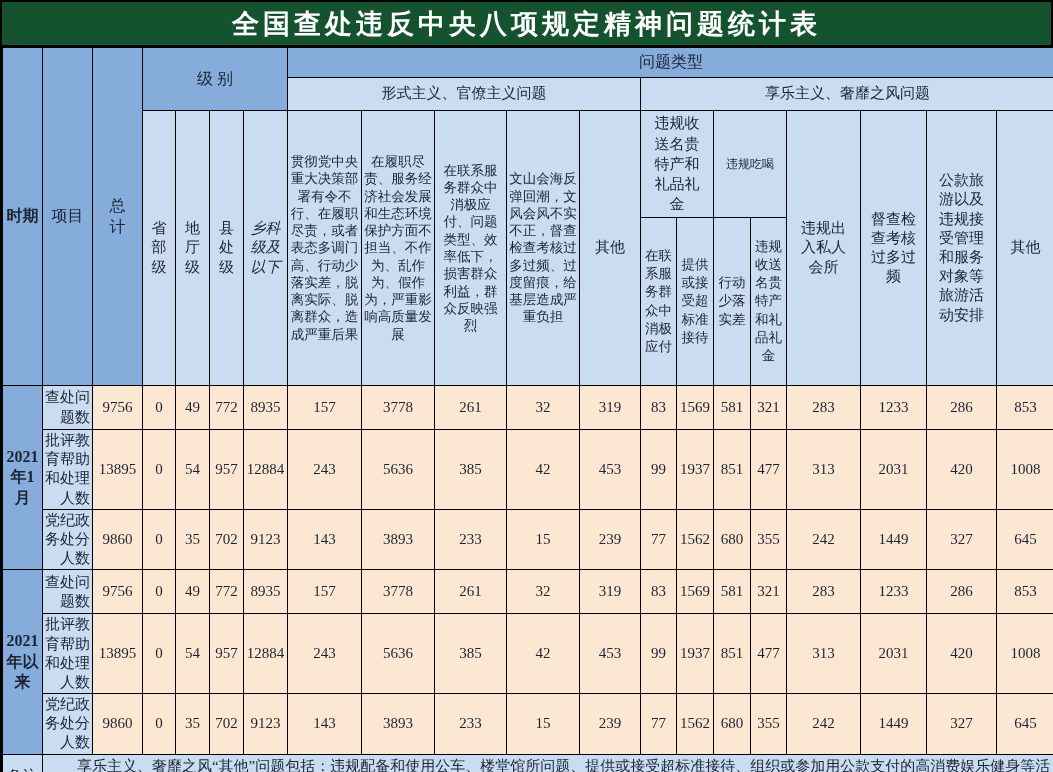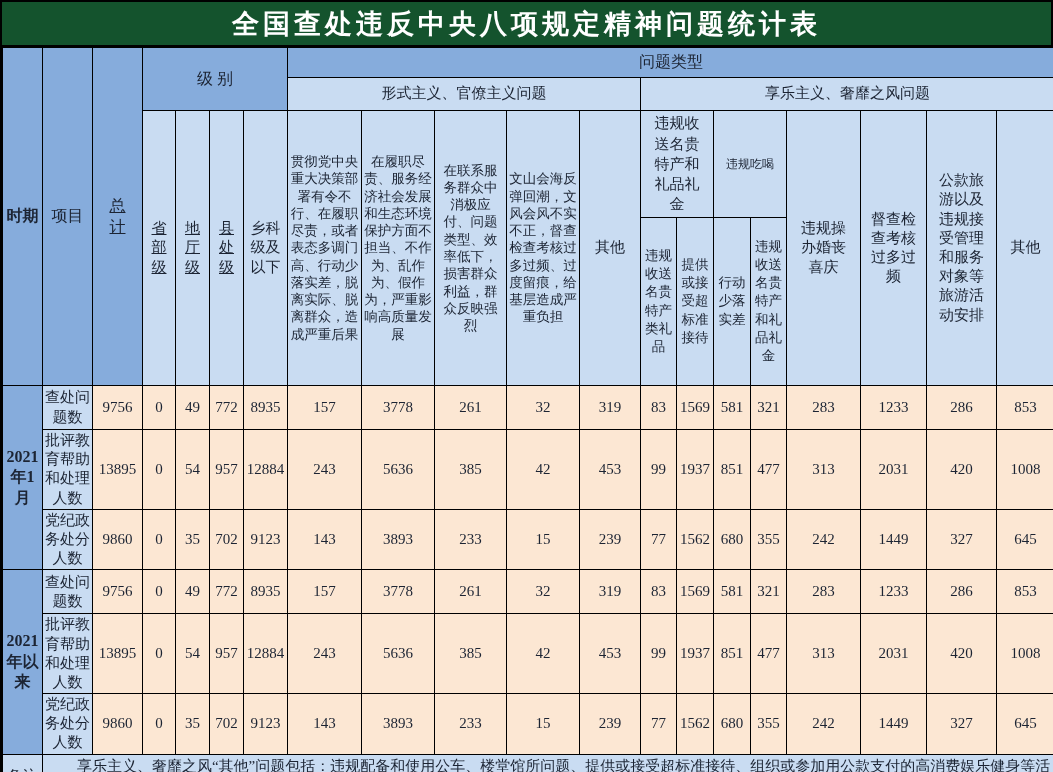--- a/index.html
+++ b/index.html
@@ -19,25 +19,25 @@
   table.stats{border-collapse:collapse;table-layout:fixed;width:100%;}
   table.stats td{
     border:1px solid #000;text-align:center;vertical-align:middle;
     padding:1px 2px;overflow:hidden;line-height:1.28;
   }
   .mid{background:#86acdc;font-size:16px;}
   .light{background:#c9dcf2;font-size:15px;}
   .desc{font-size:13.5px;line-height:1.3;padding:2px 3px;}
   .num{background:#fce7d3;font-size:15px;}
   .wrap{display:inline-block;text-align:center;}
-  .w17{width:17px;text-decoration:underline;}
-  .w31{width:31px;}
+  .w17{width:17px;}
+  .w31{width:31px;font-style:italic;}
   .w29{width:29px;font-size:13.5px;line-height:1.35;}
   .w34{width:34px;font-weight:bold;}
-  .w45{width:45px;}
+  .w45{width:45px;text-align:right;}
   .w47{width:47px;}
   tr.hA{height:30px;} tr.hB{height:33px;} tr.hC{height:107px;} tr.hD{height:168px;}
   tr.r1{height:44px;} tr.r2{height:66px;} tr.r3{height:48px;}
   tr.rremark{height:45px;}
   .remark-label{font-size:15px;}
   .remark-text{
     text-align:left;padding:3px 10px;text-indent:2em;
     font-size:15px;line-height:1.45;
   }
 </style>
@@ -87,27 +87,27 @@
         <td class="light" rowspan="2"><span class="wrap w17">地厅级</span></td>
         <td class="light" rowspan="2"><span class="wrap w17">县处级</span></td>
         <td class="light" rowspan="2"><span class="wrap w31">乡科级及以下</span></td>
         <td class="light desc" rowspan="2">贯彻党中央重大决策部署有令不行、在履职尽责，或者表态多调门高、行动少落实差，脱离实际、脱离群众，造成严重后果</td>
         <td class="light desc" rowspan="2">在履职尽责、服务经济社会发展和生态环境保护方面不担当、不作为、乱作为、假作为，严重影响高质量发展</td>
         <td class="light desc" rowspan="2">在联系服务群众中消极应付、问题类型、效率低下，损害群众利益，群众反映强烈</td>
         <td class="light desc" rowspan="2">文山会海反弹回潮，文风会风不实不正，督查检查考核过多过频、过度留痕，给基层造成严重负担</td>
         <td class="light" rowspan="2">其他</td>
         <td class="light" colspan="2"><span class="wrap w47" style="font-size:15px;line-height:1.35;">违规收送名贵特产和礼品礼金</span></td>
         <td class="light" colspan="2"><span style="font-size:12px;">违规吃喝</span></td>
-        <td class="light" rowspan="2"><span class="wrap w47">违规操办婚丧喜庆</span></td>
+        <td class="light" rowspan="2"><span class="wrap w47">违规出入私人会所</span></td>
         <td class="light" rowspan="2"><span class="wrap w47">督查检查考核过多过频</span></td>
         <td class="light" rowspan="2"><span class="wrap w47">公款旅游以及违规接受管理和服务对象等旅游活动安排</span></td>
         <td class="light" rowspan="2">其他</td>
       </tr>
       <tr class="hD">
-        <td class="light"><span class="wrap w29">违规收送名贵特产类礼品</span></td>
+        <td class="light"><span class="wrap w29">在联系服务群众中消极应付</span></td>
         <td class="light"><span class="wrap w29">提供或接受超标准接待</span></td>
         <td class="light"><span class="wrap w29">行动少落实差</span></td>
         <td class="light"><span class="wrap w29">违规收送名贵特产和礼品礼金</span></td>
       </tr>
 
     </tbody>
     <tbody id="data-body">
         <tr class="r1">
           <td rowspan="3" class="mid"><span class="wrap w34">2021年1月</span></td>
           <td class="light"><span class="wrap w45">查处问题数</span></td>

